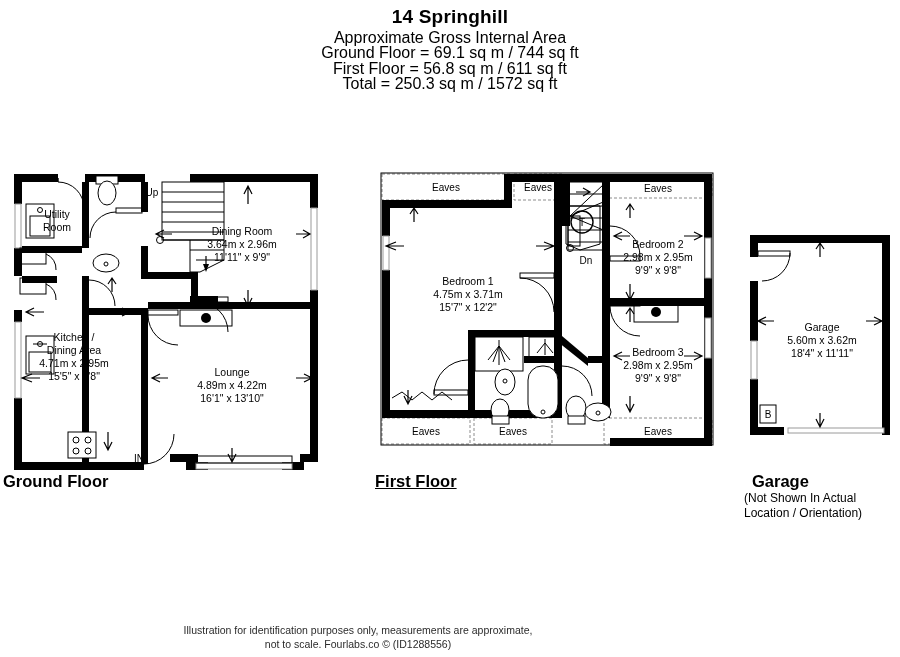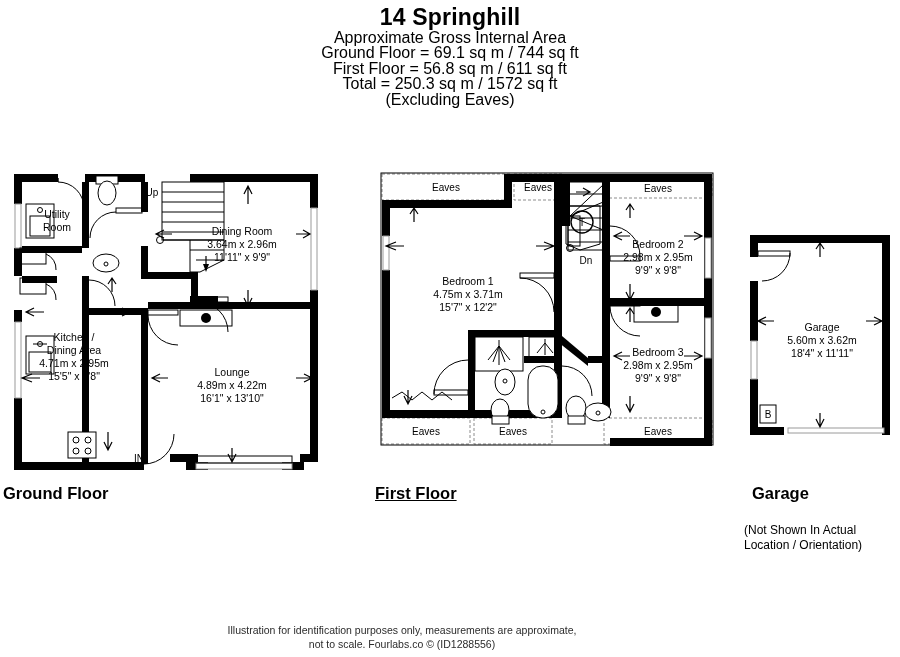--- a/index.html
+++ b/index.html
@@ -24,57 +24,55 @@
   }
   
   .header {
     position: absolute;
     top: 4px;
     left: 0;
     width: 900px;
     text-align: center;
   }
   .header-title {
-    font-size: 23px;
+    font-size: 19px;
     font-weight: bold;
     letter-spacing: 0.2px;
     line-height: 26px;
   }
   .header-sub {
     font-size: 16px;
     line-height: 15.4px;
   }
   
   .floor-label {
     position: absolute;
     font-size: 16.5px;
     font-weight: bold;
-    margin-top: 12px;
   }
   .floor-note {
     position: absolute;
     font-size: 12px;
     line-height: 15px;
     white-space: nowrap;
   }
   #ground-floor-label { left: 3px;   top: 472px; }
   #first-floor-label  { left: 375px; top: 472px; text-decoration: underline; }
   #garage-label       { left: 752px; top: 472px; }
-  #garage-note        { left: 744px; top: 491px; margin-top: 32px; }
+  #garage-note        { left: 744px; top: 491px; }
   
   .footer {
     position: absolute;
     top: 624px;
     left: 0;
     width: 716px;
     text-align: center;
     font-size: 10.5px;
     line-height: 13.5px;
     color: #2b2b2b;
-    margin-left: 44px;
   }
   
   .plan {
     position: absolute;
     display: block;
   }
   #plan-ground { left: 0px;   top: 160px; }
   #plan-first  { left: 372px; top: 160px; }
   #plan-garage { left: 740px; top: 225px; }
 
@@ -99,21 +97,20 @@
 <body>
 
 <div class="page">
 
   <div class="header">
     <div class="header-title">14 Springhill</div>
     <div class="header-sub">Approximate Gross Internal Area</div>
     <div class="header-sub">Ground Floor = 69.1 sq m / 744 sq ft</div>
     <div class="header-sub">First Floor = 56.8 sq m / 611 sq ft</div>
     <div class="header-sub">Total = 250.3 sq m / 1572 sq ft</div>
-    <div class="header-sub">(Excluding  Eaves)</div>
   </div>
 
   <svg id="plan-ground" class="plan" width="350" height="310" viewBox="0 0 350 310">
 
     <g>
 
       <rect class="wall" x="14" y="14" width="44" height="8"></rect>
       <rect class="wall" x="85" y="14" width="46" height="8"></rect>
       <rect class="wall" x="131" y="14" width="14" height="8"></rect>
       <rect class="wall" x="190" y="14" width="128" height="8"></rect>

